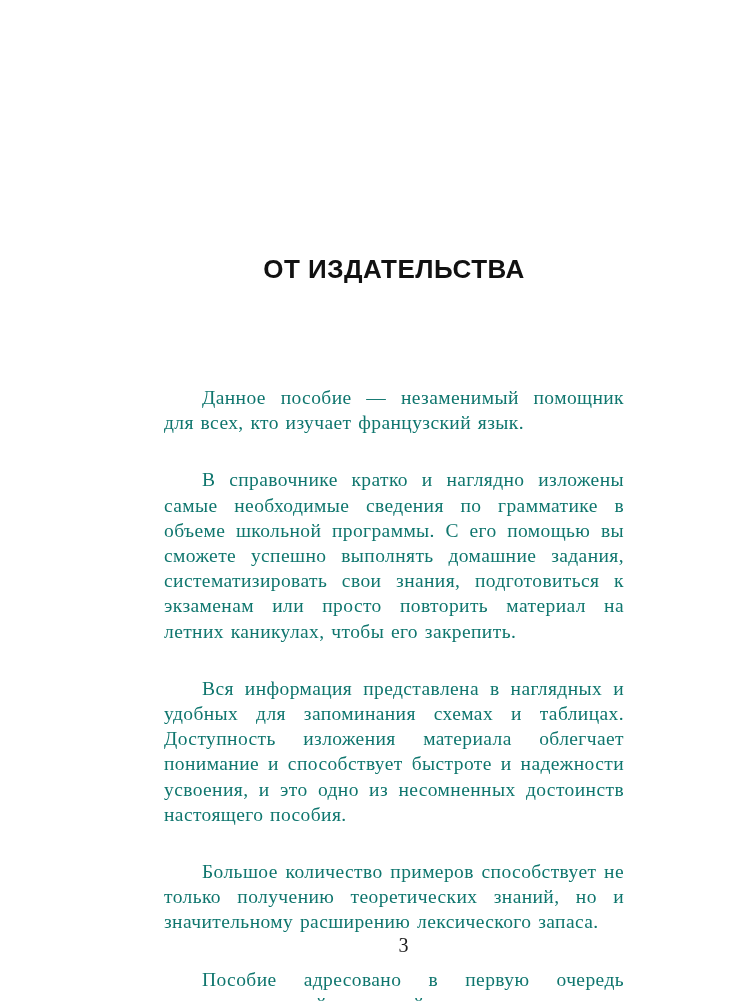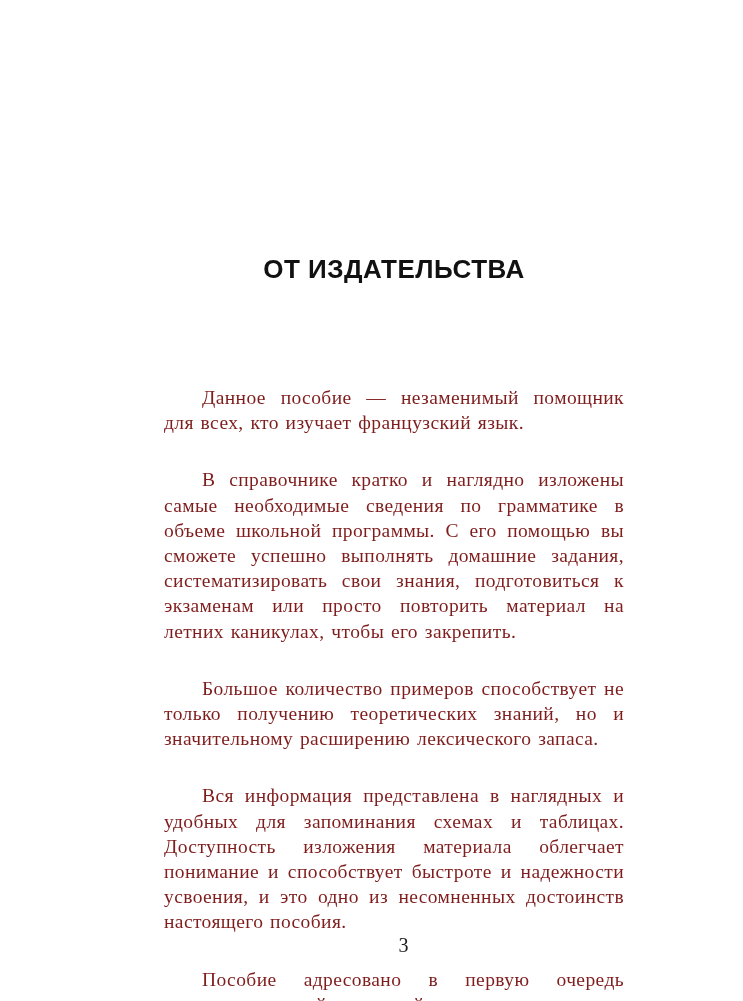--- a/index.html
+++ b/index.html
@@ -38,21 +38,21 @@
     }
 
     .body-text p {
       font-family: "Liberation Serif", serif;
       font-size: 19.5px;
       line-height: 25.2px;
       letter-spacing: 0.4px;
       word-spacing: 1.5px;
       text-align: justify;
       text-indent: 38px;
-      color: #7f1d1d;
+      color: #0f766e;
       margin: 0;
     }
 
     .page-number {
       position: absolute;
       top: 886px;
       left: 0;
       width: 743px;
       text-align: center;
       font-family: "Liberation Serif", serif;
@@ -63,20 +63,20 @@
 </head>
 <body>
 
 <div class="page">
   <div class="content">
     <h1 class="heading">ОТ ИЗДАТЕЛЬСТВА</h1>
 
     <div class="body-text">
       <p>Данное пособие  — незаменимый помощник для всех, кто изучает французский язык.</p>
       <p>В справочнике кратко и наглядно изложены самые необходимые сведения по грамматике в объеме школьной программы. С его помощью вы сможете успешно выполнять домашние задания, систематизировать свои знания, подготовиться к экзаменам или просто повторить материал на летних каникулах, чтобы его закрепить.</p>
+      <p>Вся информация представлена в наглядных и удобных для запоминания схемах и таблицах. Доступность изложения материала облегчает понимание и способствует быстроте и надежности усвоения, и это одно из несомненных достоинств настоящего пособия.</p>
       <p>Большое количество примеров способствует не только получению теоретических знаний, но и значительному расширению лексического запаса.</p>
-      <p>Вся информация представлена в наглядных и удобных для запоминания схемах и таблицах. Доступность изложения материала облегчает понимание и способствует быстроте и надежности усвоения, и это одно из несомненных достоинств настоящего пособия.</p>
       <p>Пособие адресовано в первую очередь учащимся средней и старшей школы, в то же время оно будет полезно всем, кто изучает французский язык самостоятельно или на курсах.</p>
     </div>
   </div>
 
   <div class="page-number">3</div>
 </div>
 
 </body></html>

